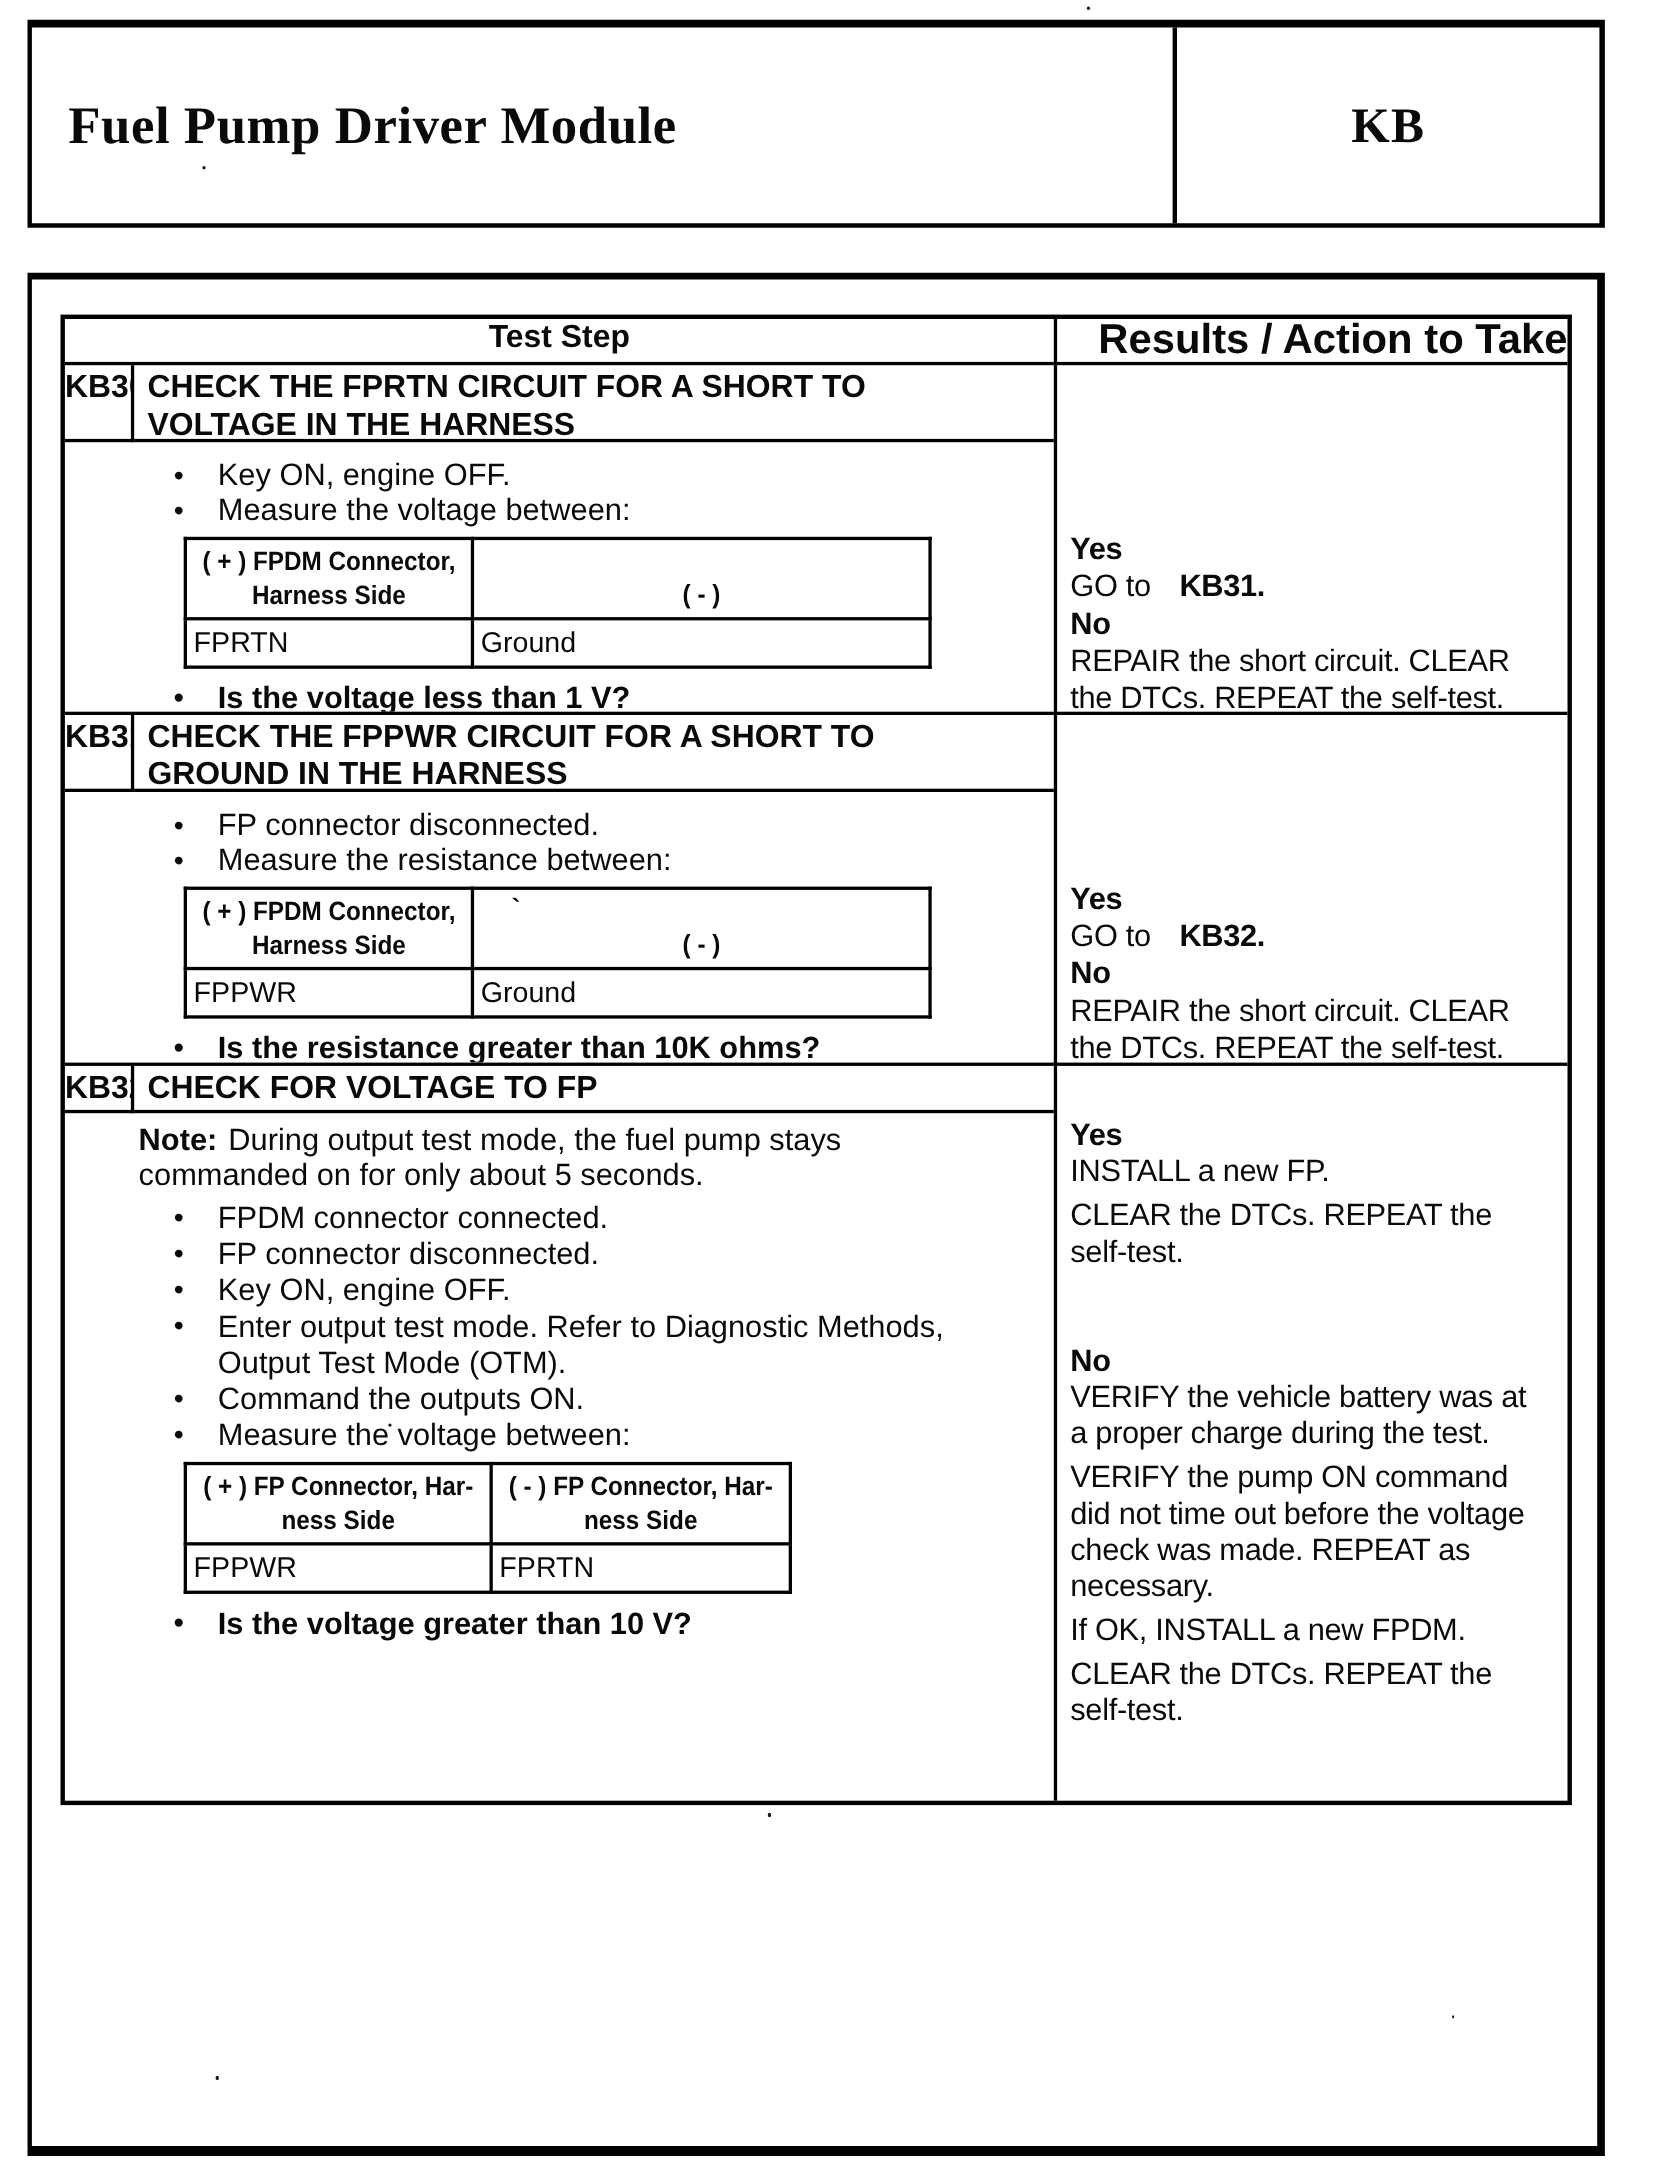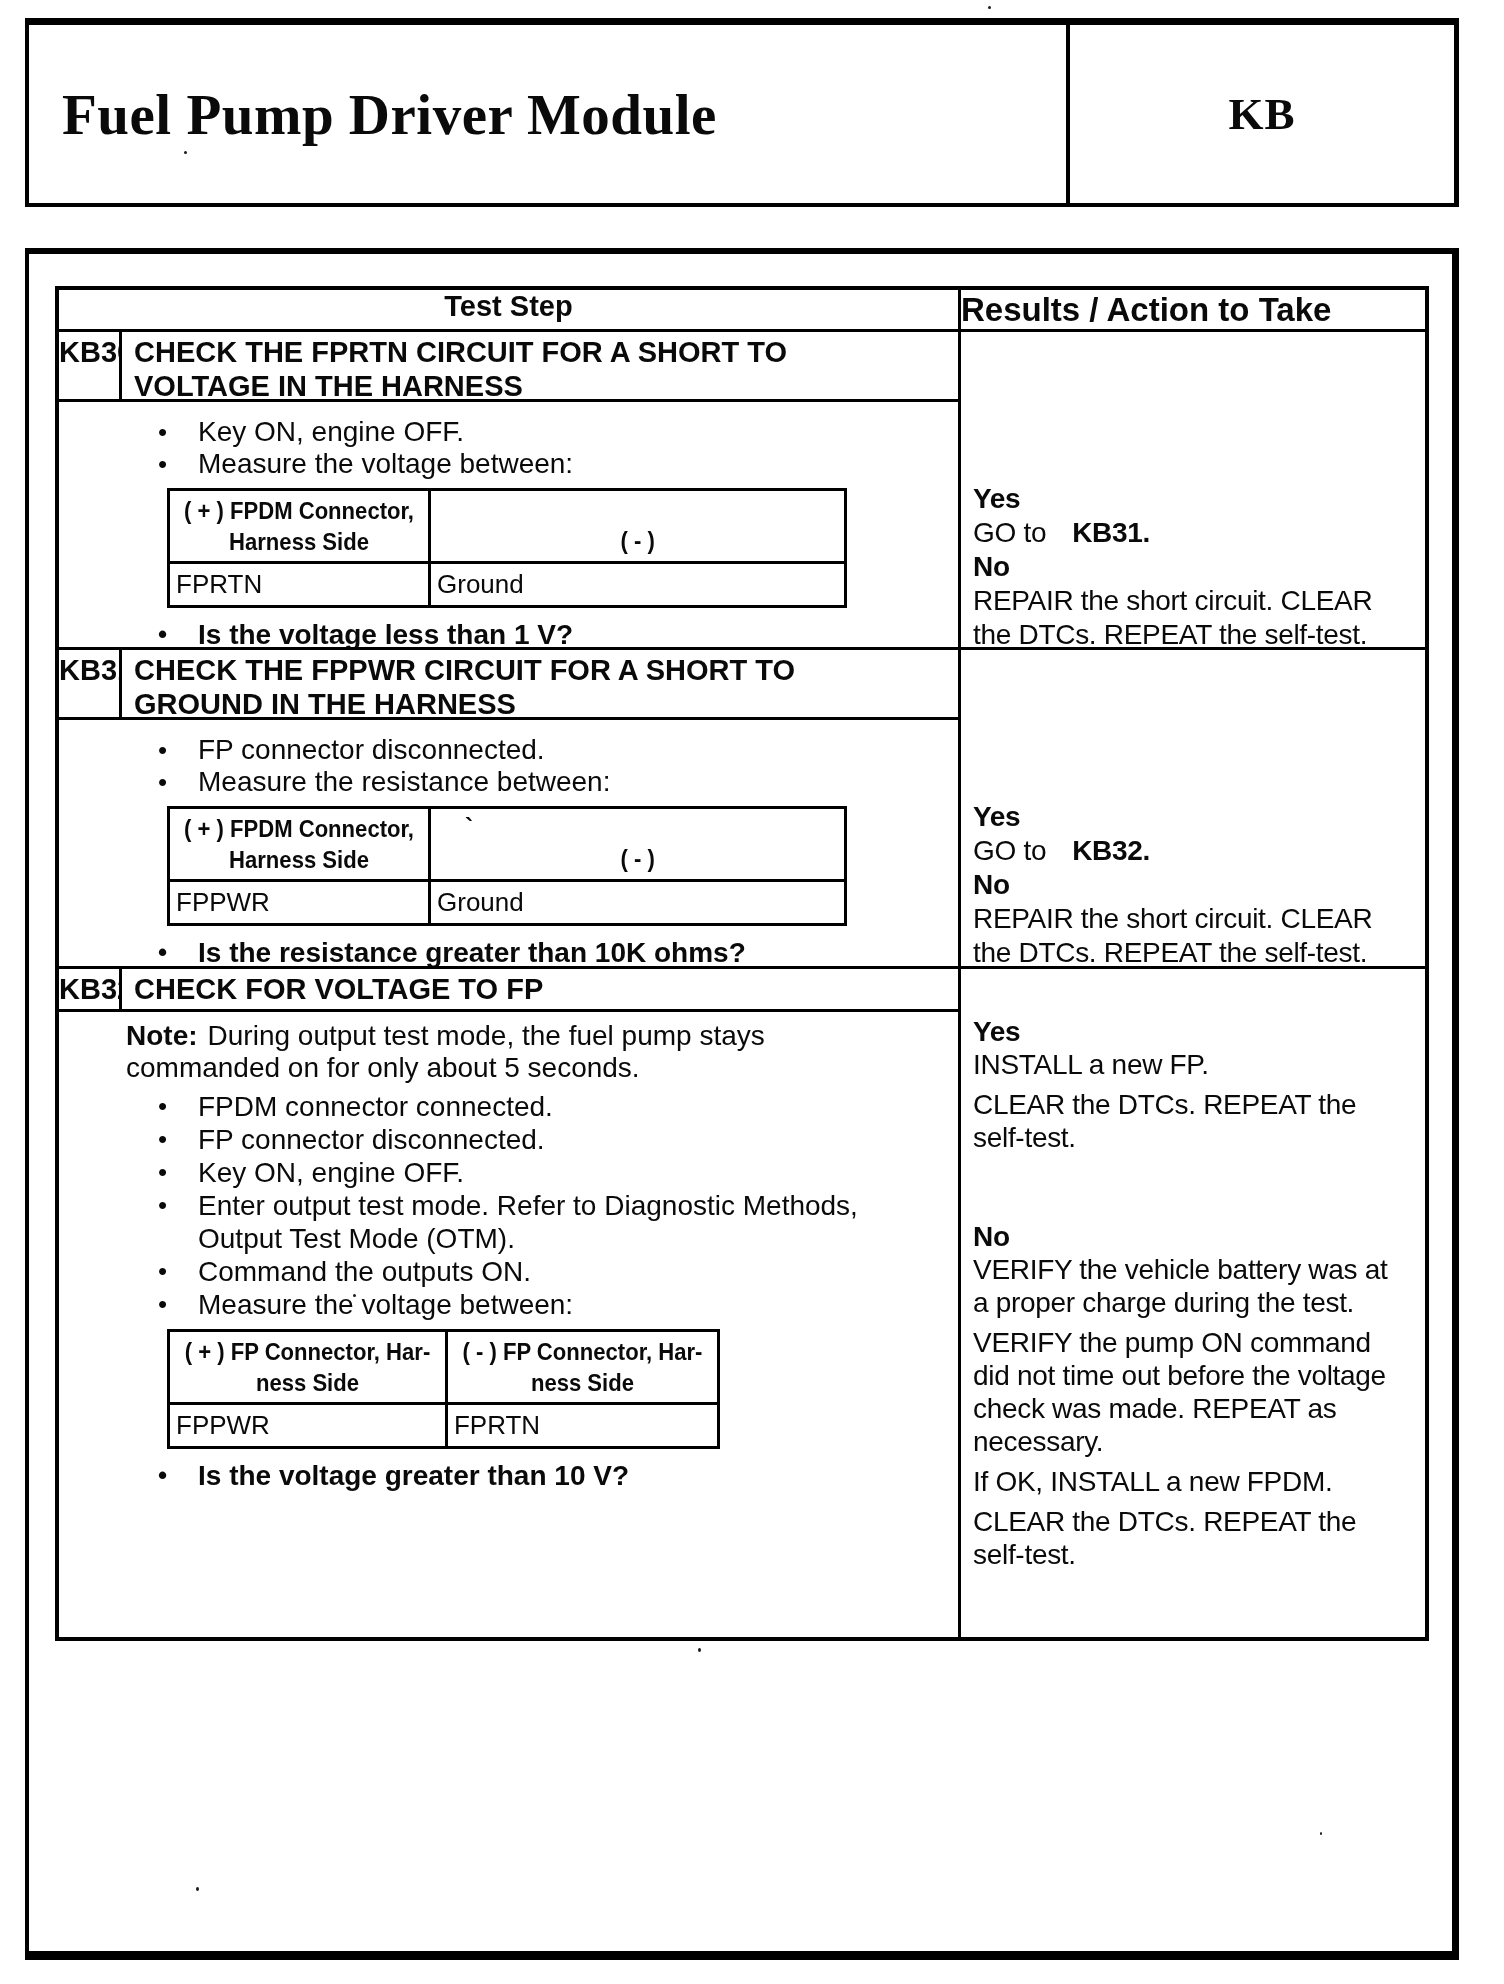--- a/index.html
+++ b/index.html
@@ -15,21 +15,21 @@
     position:absolute;left:25px;top:18px;width:1434px;height:189px;
     box-sizing:border-box;border:4px solid #000;border-top-width:7px;border-right-width:5px;
     display:flex;
   }
   .header-title-cell{
     flex:0 0 1041px;box-sizing:border-box;border-right:4px solid #000;
     display:flex;align-items:center;padding-left:33px;
   }
   .header-title-cell .t{
     font-family:"Liberation Serif","DejaVu Serif",serif;font-weight:bold;
-    font-size:57px;letter-spacing:.5px;
+    font-size:48px;letter-spacing:.5px;
   }
   .header-code-cell{
     flex:1;display:flex;align-items:center;justify-content:center;
   }
   .header-code-cell .t{
     font-family:"Liberation Serif","DejaVu Serif",serif;font-weight:bold;font-size:45px;letter-spacing:1px;
   }
 
   
   .outer-box{
@@ -43,21 +43,21 @@
     box-sizing:border-box;border:4px solid #000;
     display:grid;
     grid-template-columns:63px 836px 467px;
     grid-template-rows:42px 70px 248px 70px 249px 43px 625px;
   }
   .diag > div{box-sizing:border-box;overflow:hidden;}
 
   .th-step{grid-column:1/3;grid-row:1;border-bottom:3px solid #000;
     display:flex;align-items:flex-start;justify-content:center;font-weight:bold;font-size:29px;}
   .th-res{grid-column:3;grid-row:1;border-left:3px solid #000;border-bottom:3px solid #000;
-    display:flex;align-items:center;justify-content:flex-start;font-weight:bold;font-size:33px;}
+    display:flex;align-items:center;justify-content:flex-end;font-weight:bold;font-size:38px;}
 
   .idcell{grid-column:1;border-right:3px solid #000;border-bottom:3px solid #000;
     font-weight:bold;font-size:29px;text-align:center;padding-top:4px;}
   .titlecell{grid-column:2;border-bottom:3px solid #000;
     font-weight:bold;font-size:29px;line-height:34px;padding:3px 10px 0 12px;}
   .bodycell{grid-column:1/3;border-bottom:3px solid #000;}
   .rescell{grid-column:3;border-left:3px solid #000;border-bottom:3px solid #000;
     font-size:28px;line-height:34px;letter-spacing:-.3px;padding:150px 4px 0 12px;}
   .r30{grid-row:2/4;} .id30{grid-row:2;} .t30{grid-row:2;} .b30{grid-row:3;}
   .r31{grid-row:4/6;} .id31{grid-row:4;} .t31{grid-row:4;} .b31{grid-row:5;}

